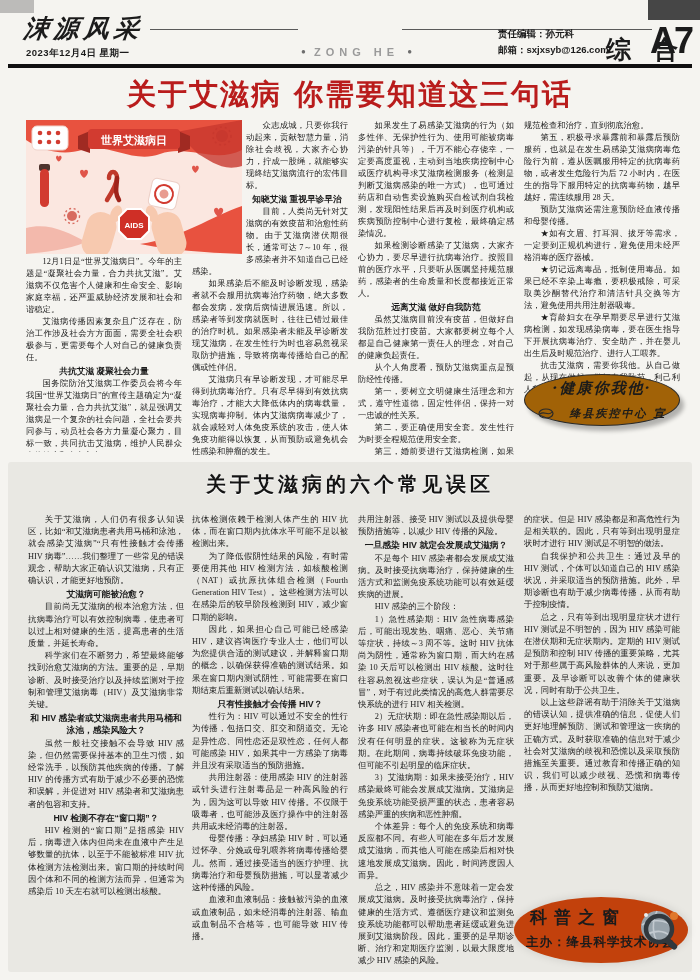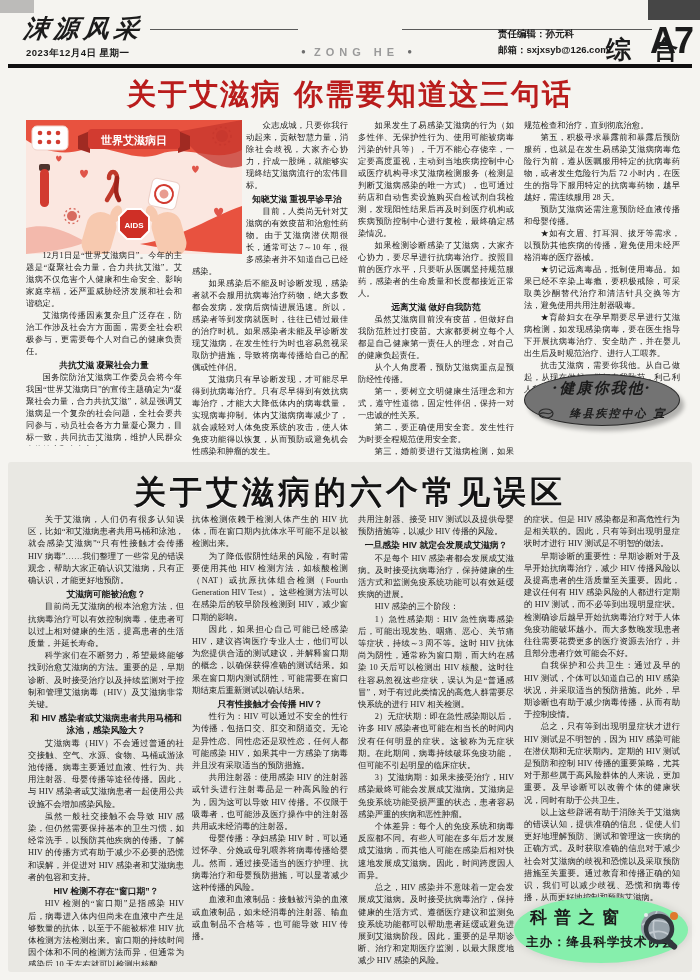--- a/index.html
+++ b/index.html
@@ -57,68 +57,68 @@
     font-family:"DejaVu Serif", serif; font-size:29px; font-weight:bold;
     letter-spacing:2px; color:#b91c1c;
   }
   .illustration { left:26px; top:120px; width:216px; height:134px; }
 
   .col {
     position:absolute; width:156px; overflow:hidden;
     text-align:justify; text-justify:inter-ideograph;
   }
   .a1col { top:120px; height:338px; font-size:8.3px; line-height:12px; }
-  #a1c1 { left:26px;  top:250px; height:196px; }
+  #a1c1 { left:26px;  top:256px; height:196px; }
   #a1c2 { left:192px; }
   #a1c3 { left:358px; }
   #a1c4 { left:524px; }
   .para { text-indent:2em; }
   .cont { text-indent:0; }
   .sub {
     text-align:center; text-indent:0; font-weight:bold;
     font-family:"Liberation Sans", sans-serif; font-size:8.7px;
     margin:1px 0;
   }
   .imgwrap-spacer { float:left; width:54px; height:140px; }
 
   
   .cdc-badge {
     left:524px; top:374px; width:156px; height:52px;
     border:1.5px solid #2a2a2a; border-radius:50%;
-    background:#737373; box-shadow:4px 5px 4px rgba(0,0,0,.28);
+    background:#a16207; box-shadow:4px 5px 4px rgba(0,0,0,.28);
     display:flex; flex-direction:column; align-items:center; justify-content:center;
   }
   .cdc-line1 {
     font-family:"DejaVu Serif", serif; font-style:italic; font-weight:bold;
     font-size:15px; letter-spacing:2px;
   }
   .cdc-line2 {
     font-family:"DejaVu Serif", serif; font-style:italic; font-weight:bold;
     font-size:11px; letter-spacing:2px; margin-top:8px;
     display:flex; align-items:center; gap:16px;
   }
 
   
   .panel { left:8px; top:462px; width:684px; height:510px; background:#e9e8e3; border-radius:3px; }
   .a2-title {
     left:0; right:0; top:471px; text-align:center;
-    font-family:"DejaVu Serif", serif; font-size:32px; font-weight:bold;
+    font-family:"DejaVu Serif", serif; font-size:20px; font-weight:bold;
     letter-spacing:4px; color:#141414; text-shadow:0 1px 0 #fff;
   }
   .a2col { top:514px; height:452px; font-size:8.4px; line-height:12.2px; }
   #a2c1 { left:28px; }
   #a2c2 { left:192px; }
   #a2c3 { left:358px; }
   #a2c4 { left:524px; }
   .a2col .sub { font-size:8.8px; }
 
   
   .kepu-badge {
     left:514px; top:897px; width:174px; height:66px;
-    background:#86efac; border-radius:50% / 50%;
+    background:#c2410c; border-radius:50% / 50%;
     box-shadow:0 0 10px rgba(0,0,0,.12);
   }
   .kepu-line1 {
     position:absolute; left:16px; top:9px;
     font-family:"Liberation Sans", sans-serif; font-weight:bold;
     font-size:17px; letter-spacing:7px;
   }
   .kepu-line2 {
     position:absolute; left:12px; top:37px;
     font-family:"Liberation Sans", sans-serif; font-weight:bold;
@@ -252,21 +252,21 @@
   <p class="para">第一，要树立文明健康生活理念和方式，遵守性道德，固定性伴侣，保持一对一忠诚的性关系。</p>
   <p class="para">第二，要正确使用安全套。发生性行为时要全程规范使用安全套。</p>
   <p class="para">第三，婚前要进行艾滋病检测，如果检查发现感染艾滋病病毒，应及时告知结婚对象，并采取预防措施。</p>
 
 </div>
 
 <div class="col a1col" id="a1c4">
   <p class="para cont">规范检查和治疗，直到彻底治愈。</p>
   <p class="para">第五，积极寻求暴露前和暴露后预防服药，也就是在发生易感染艾滋病病毒危险行为前，遵从医嘱服用特定的抗病毒药物，或者发生危险行为后 72 小时内，在医生的指导下服用特定的抗病毒药物，越早越好，需连续服用 28 天。</p>
   <p class="para">预防艾滋病还需注意预防经血液传播和母婴传播。</p>
-  <p class="para">★如有文眉、打耳洞、拔牙等需求，以预防其他疾病的传播，避免使用未经严格消毒的医疗器械。</p>
+  <p class="para">★如有文眉、打耳洞、拔牙等需求，一定要到正规机构进行，避免使用未经严格消毒的医疗器械。</p>
   <p class="para">★切记远离毒品，抵制使用毒品。如果已经不幸染上毒瘾，要积极戒除，可采取美沙酮替代治疗和清洁针具交换等方法，避免使用共用注射器吸毒。</p>
   <p class="para">★育龄妇女在孕早期要尽早进行艾滋病检测，如发现感染病毒，要在医生指导下开展抗病毒治疗、安全助产，并在婴儿出生后及时规范治疗、进行人工喂养。</p>
   <p class="para">抗击艾滋病，需要你我他。从自己做起，从现在做起，做好自我防范，利己利人利社会！</p>
 </div>
 
 <div class="abs cdc-badge">
   <div class="cdc-line1">·健康你我他·</div>
   <div class="cdc-line2">
     <svg width="16" height="11" viewBox="0 0 16 11">
       <ellipse cx="8" cy="5.5" rx="7" ry="4.5" fill="none" stroke="#2a2a2a" stroke-width="1.2"></ellipse>
@@ -279,21 +279,20 @@
 <div class="abs panel"></div>
 
 <h2 class="abs a2-title">关于艾滋病的六个常见误区</h2>
 
 <div class="col a2col" id="a2c1">
   <p class="para">关于艾滋病，人们仍有很多认知误区，比如“和艾滋病患者共用马桶和泳池，就会感染艾滋病”“只有性接触才会传播 HIV 病毒”……我们整理了一些常见的错误观念，帮助大家正确认识艾滋病，只有正确认识，才能更好地预防。</p>
   <p class="sub">艾滋病可能被治愈？</p>
   <p class="para">目前尚无艾滋病的根本治愈方法，但抗病毒治疗可以有效控制病毒，使患者可以过上相对健康的生活，提高患者的生活质量，并延长寿命。</p>
   <p class="para">科学家们在不断努力，希望最终能够找到治愈艾滋病的方法。重要的是，早期诊断、及时接受治疗以及持续监测对于控制和管理艾滋病毒（HIV）及艾滋病非常关键。</p>
   <p class="sub">和 HIV 感染者或艾滋病患者共用马桶和泳池，感染风险大？</p>
-  <p class="para">艾滋病毒（HIV）不会通过普通的社交接触、空气、水源、食物、马桶或游泳池传播。病毒主要通过血液、性行为、共用注射器、母婴传播等途径传播。因此，与 HIV 感染者或艾滋病患者一起使用公共设施不会增加感染风险。</p>
   <p class="para">虽然一般社交接触不会导致 HIV 感染，但仍然需要保持基本的卫生习惯，如经常洗手，以预防其他疾病的传播。了解 HIV 的传播方式有助于减少不必要的恐慌和误解，并促进对 HIV 感染者和艾滋病患者的包容和支持。</p>
   <p class="sub">HIV 检测不存在“窗口期”？</p>
   <p class="para">HIV 检测的“窗口期”是指感染 HIV 后，病毒进入体内但尚未在血液中产生足够数量的抗体，以至于不能被标准 HIV 抗体检测方法检测出来。窗口期的持续时间因个体和不同的检测方法而异，但通常为感染后 10 天左右就可以检测出核酸。</p>
 
 </div>
 
 <div class="col a2col" id="a2c2">
   <p class="para cont">抗体检测依赖于检测人体产生的 HIV 抗体，而在窗口期内抗体水平可能不足以被检测出来。</p>
   <p class="para">为了降低假阴性结果的风险，有时需要使用其他 HIV 检测方法，如核酸检测（NAT）或抗原抗体组合检测（Fourth Generation HIV Test）。这些检测方法可以在感染后的较早阶段检测到 HIV，减少窗口期的影响。</p>
   <p class="para">因此，如果担心自己可能已经感染 HIV，建议咨询医疗专业人士，他们可以为您提供合适的测试建议，并解释窗口期的概念，以确保获得准确的测试结果。如果在窗口期内测试阴性，可能需要在窗口期结束后重新测试以确认结果。</p>
@@ -313,21 +312,20 @@
   <p class="para">1）急性感染期：HIV 急性病毒感染后，可能出现发热、咽痛、恶心、关节痛等症状，持续～3 周不等。这时 HIV 抗体尚为阴性，通常称为窗口期，而大约在感染 10 天后可以检测出 HIV 核酸。这时往往容易忽视这些症状，误认为是“普通感冒”，对于有过此类情况的高危人群需要尽快系统的进行 HIV 相关检测。</p>
   <p class="para">2）无症状期：即在急性感染期以后，许多 HIV 感染者也可能在相当长的时间内没有任何明显的症状。这被称为无症状期。在此期间，病毒持续破坏免疫功能，但可能不引起明显的临床症状。</p>
   <p class="para">3）艾滋病期：如果未接受治疗，HIV 感染最终可能会发展成艾滋病。艾滋病是免疫系统功能受损严重的状态，患者容易感染严重的疾病和恶性肿瘤。</p>
   <p class="para">个体差异：每个人的免疫系统和病毒反应都不同。有些人可能在多年后才发展成艾滋病，而其他人可能在感染后相对快速地发展成艾滋病。因此，时间跨度因人而异。</p>
   <p class="para">总之，HIV 感染并不意味着一定会发展成艾滋病。及时接受抗病毒治疗，保持健康的生活方式、遵循医疗建议和监测免疫系统功能都可以帮助患者延缓或避免进展到艾滋病阶段。因此，重要的是早期诊断、治疗和定期医疗监测，以最大限度地减少 HIV 感染的风险。</p>
 
 </div>
 
 <div class="col a2col" id="a2c4">
   <p class="para cont">的症状。但是 HIV 感染都是和高危性行为是相关联的。因此，只有等到出现明显症状时才进行 HIV 测试是不明智的做法。</p>
-  <p class="para">早期诊断的重要性：早期诊断对于及早开始抗病毒治疗，减少 HIV 传播风险以及提高患者的生活质量至关重要。因此，建议任何有 HIV 感染风险的人都进行定期的 HIV 测试，而不必等到出现明显症状。检测确诊后越早开始抗病毒治疗对于人体免疫功能破坏越小。而大多数晚发现患者往往需要花费更多的医疗资源去治疗，并且部分患者疗效可能会不好。</p>
   <p class="para">自我保护和公共卫生：通过及早的 HIV 测试，个体可以知道自己的 HIV 感染状况，并采取适当的预防措施。此外，早期诊断也有助于减少病毒传播，从而有助于控制疫情。</p>
   <p class="para">总之，只有等到出现明显症状才进行 HIV 测试是不明智的，因为 HIV 感染可能在潜伏期和无症状期内。定期的 HIV 测试是预防和控制 HIV 传播的重要策略，尤其对于那些属于高风险群体的人来说，更加重要。及早诊断可以改善个体的健康状况，同时有助于公共卫生。</p>
   <p class="para">以上这些辟谣有助于消除关于艾滋病的错误认知，提供准确的信息，促使人们更好地理解预防、测试和管理这一疾病的正确方式。及时获取准确的信息对于减少社会对艾滋病的歧视和恐慌以及采取预防措施至关重要。通过教育和传播正确的知识，我们可以减少歧视、恐慌和病毒传播，从而更好地控制和预防艾滋病。</p>
 </div>
 
 <div class="abs kepu-badge">
   <div class="kepu-line1">科普之窗</div>
   <div class="kepu-line2">主办：绛县科学技术协会</div>
   <svg class="kepu-logo" viewBox="0 0 54 54">
     <circle cx="25" cy="24" r="16" fill="#98a3ab"></circle>

